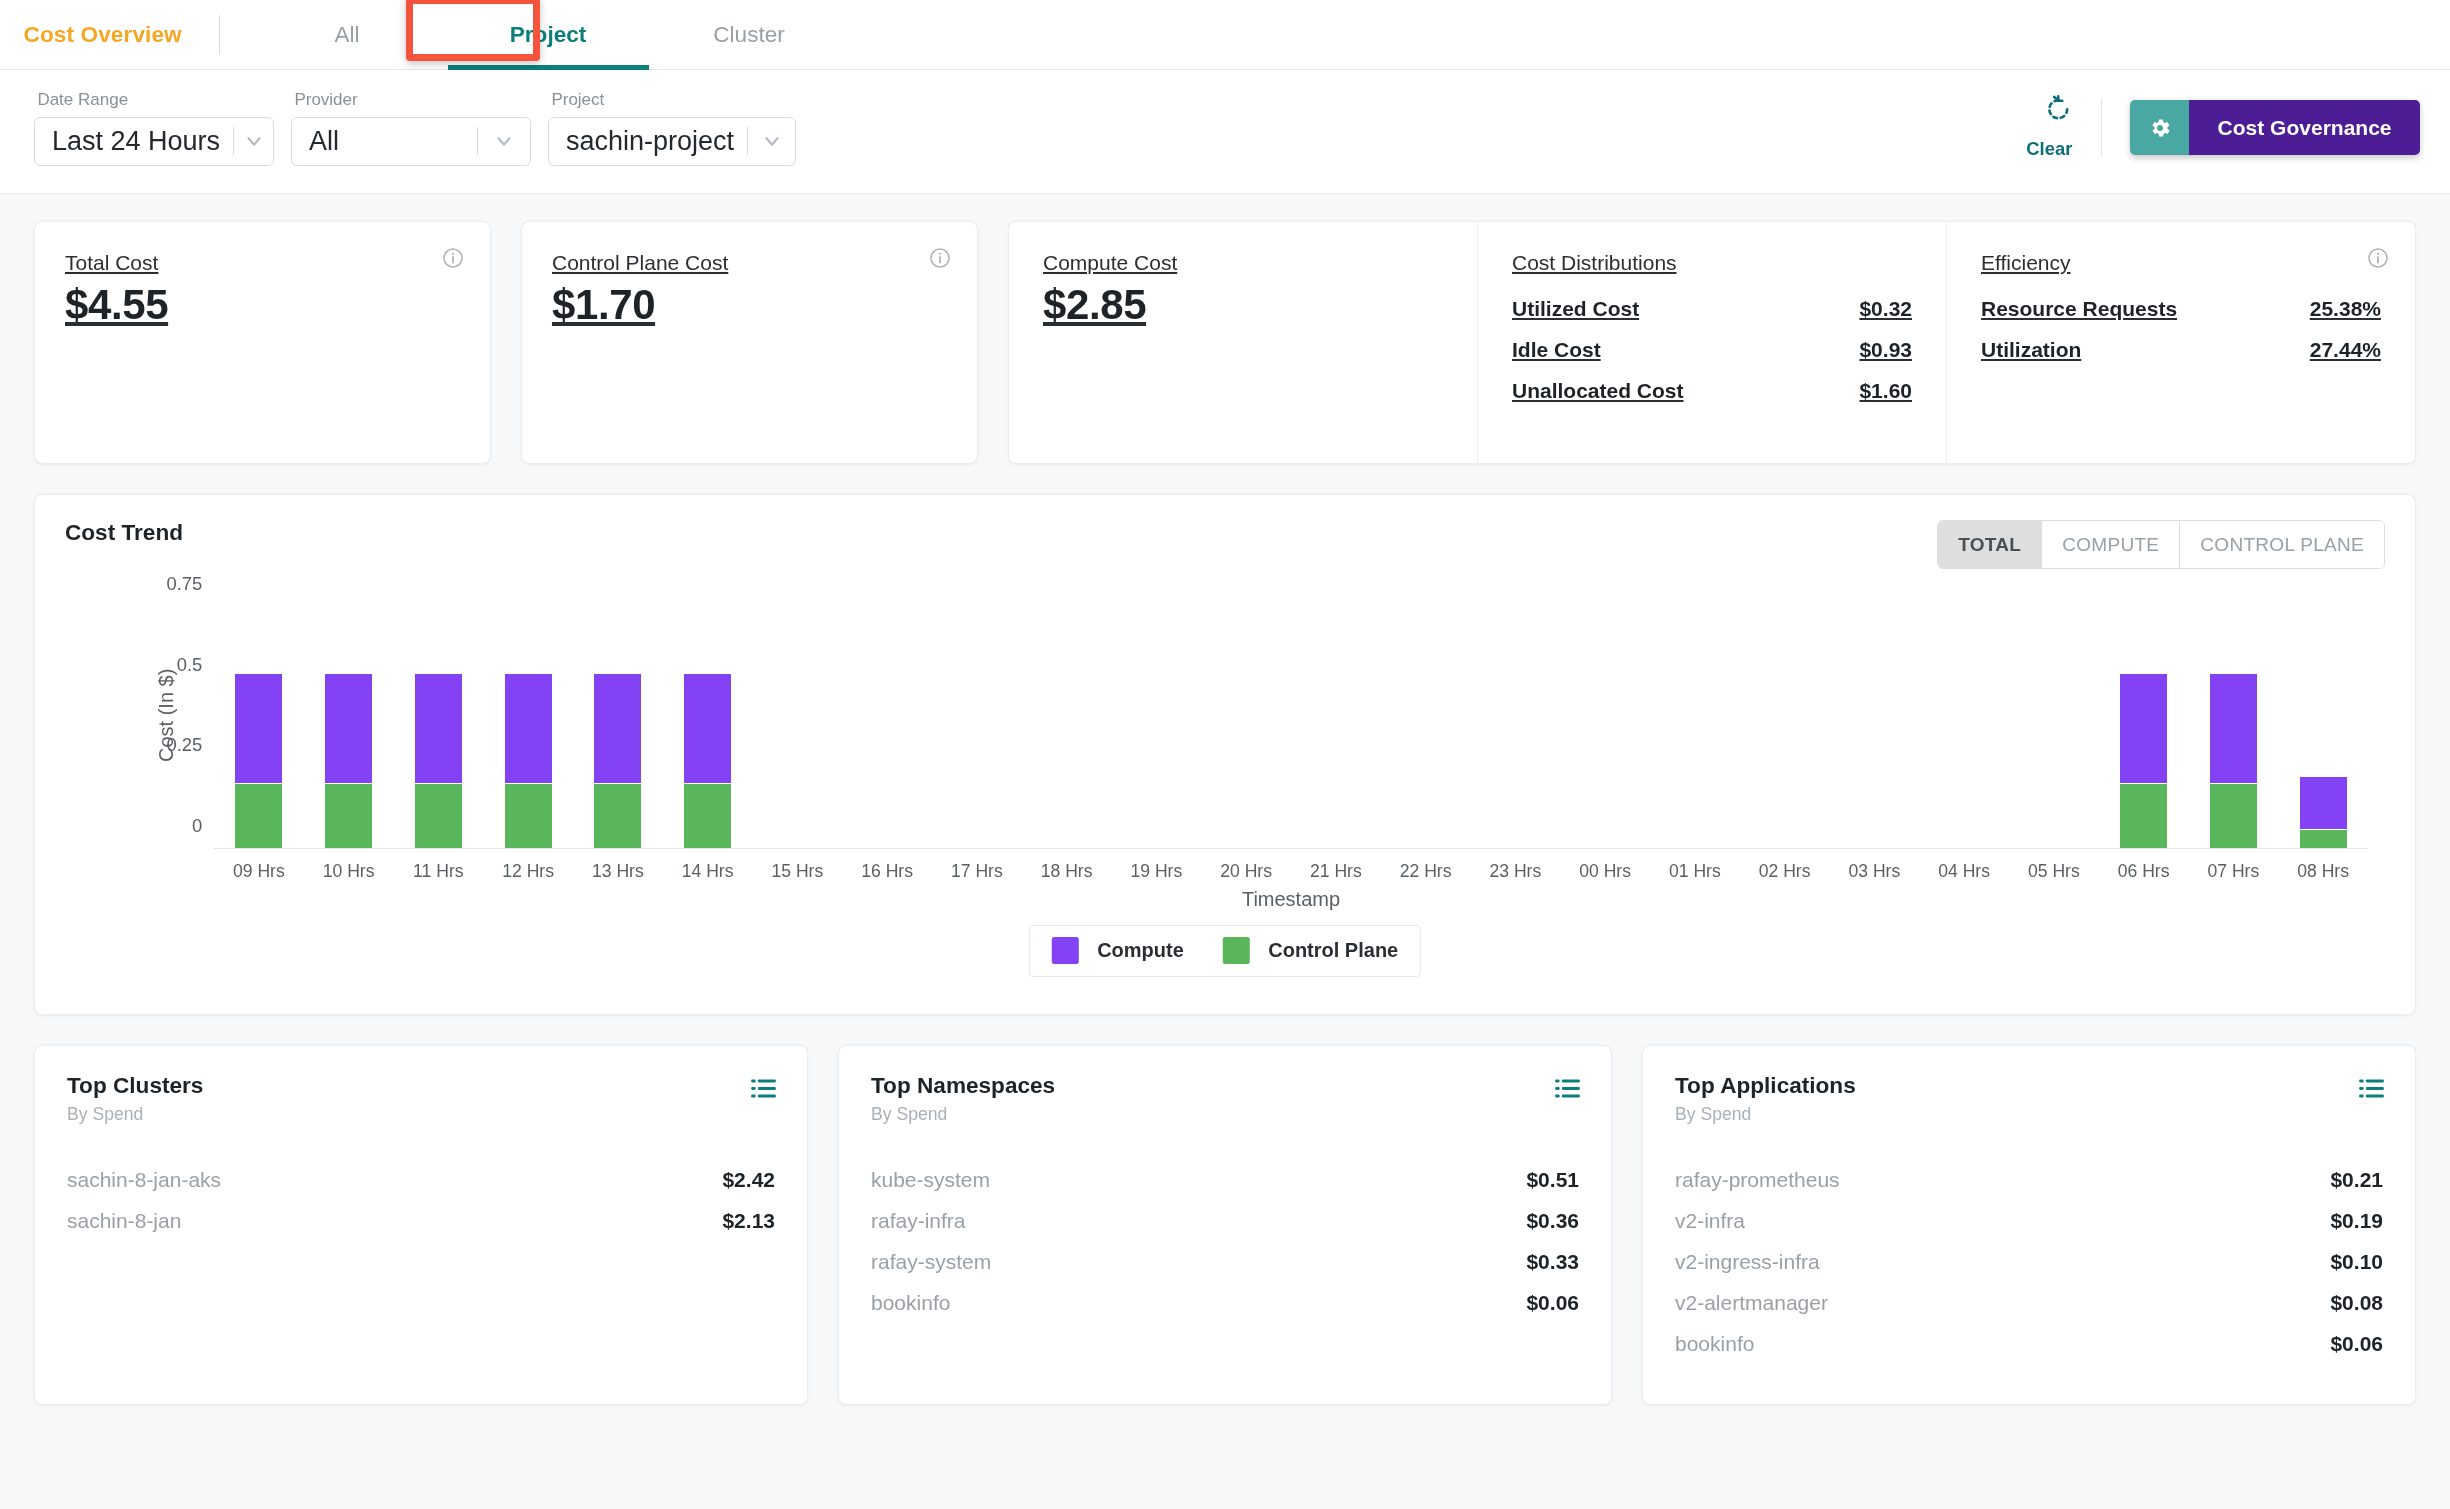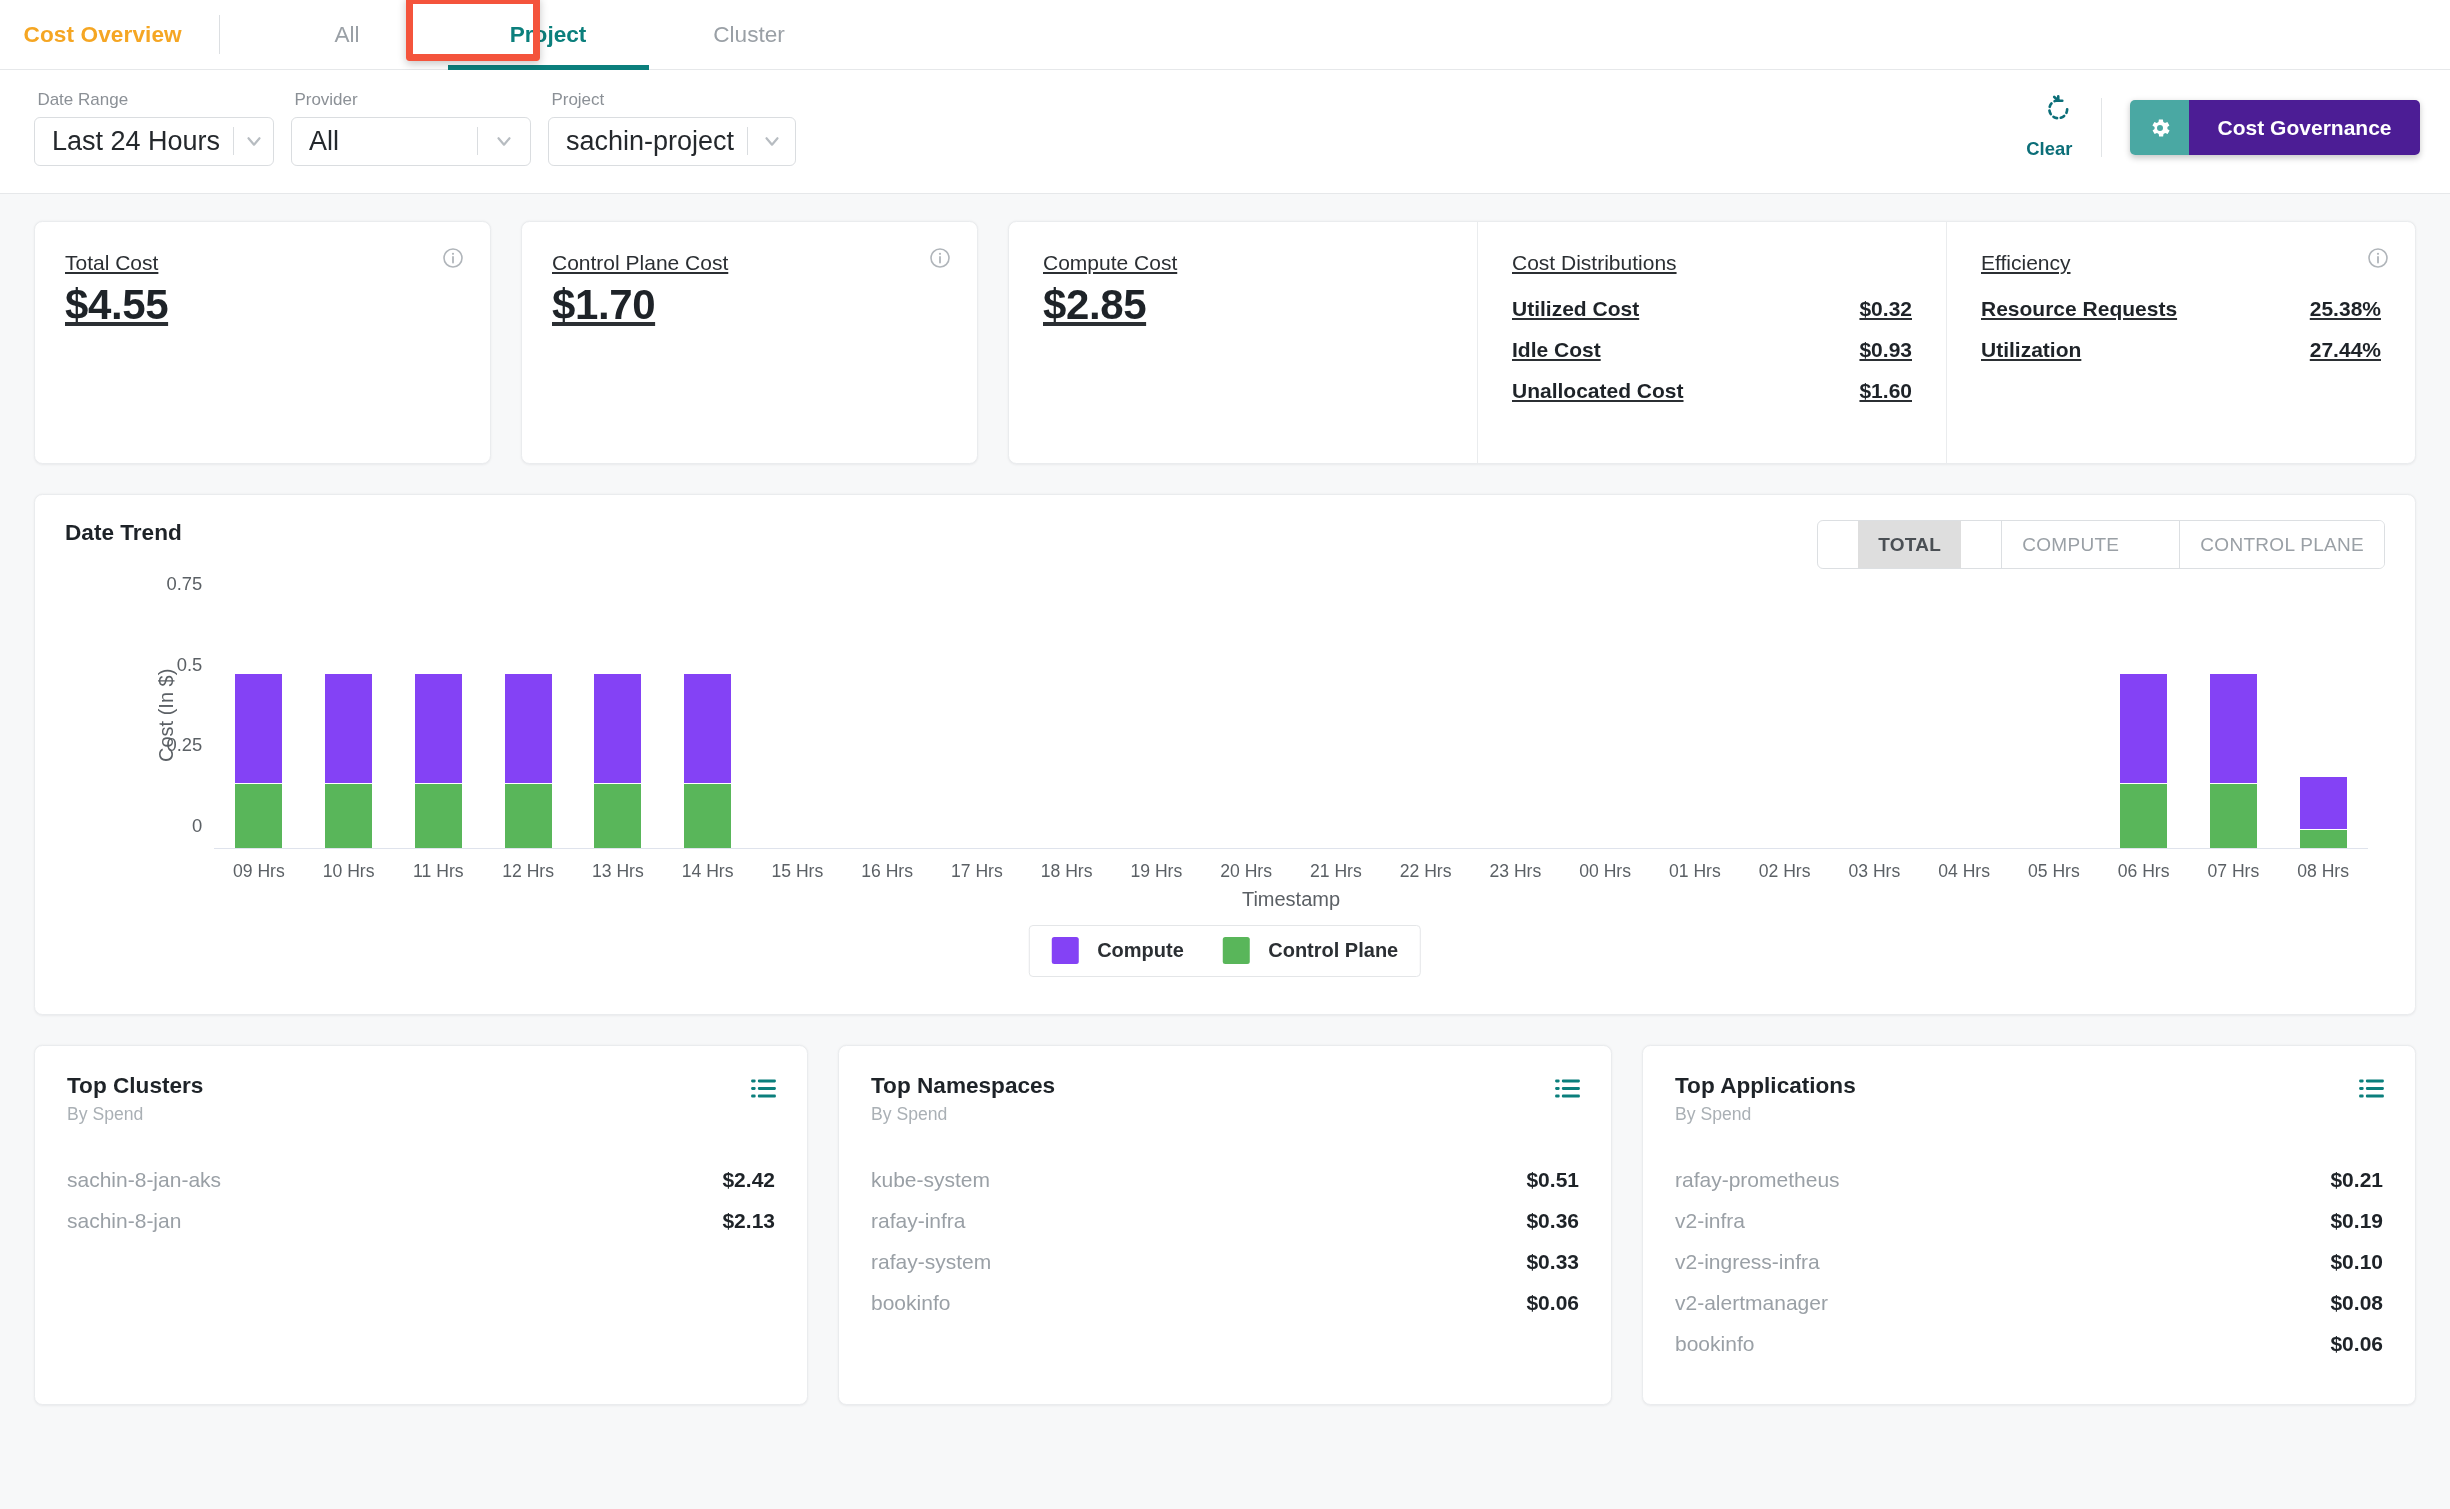--- a/index.html
+++ b/index.html
@@ -186,21 +186,20 @@
     height: 49px;
   }
   .seg-btn {
     display: flex; align-items: center; justify-content: center;
     padding: 0 20px;
     font-size: 19px;
     color: #9aa0a6;
     background: #fff;
     cursor: pointer;
     letter-spacing: 0.3px;
-    margin-left: 40px;
   }
   .seg-btn + .seg-btn { border-left: 0.8px solid #dcdfe2; }
   .seg-btn.active { background: #dedede; color: #4a4f54; font-weight: 700; }
 
   
   .chart-wrap { position: relative; margin-top: 28.5px; height: 360px; }
   .ylabel {
     position: absolute;
     left: 90px; top: 164px;
     transform: rotate(-90deg); transform-origin: left top;
@@ -430,21 +429,21 @@
               <line x1="12" y1="11" x2="12" y2="16.5" stroke-width="1.8" stroke-linecap="round"></line>
               <circle cx="12" cy="7.8" r="1.1" fill="#b0b5ba" stroke="none"></circle>
             </svg>
         </div>
       </div>
     </div>
   </div>
 
   <div class="card trend-card">
     <div class="trend-head">
-      <div class="trend-title">Date Trend</div>
+      <div class="trend-title">Cost Trend</div>
       <div class="seg-ctrl">
         <div class="seg-btn active">
           <span>TOTAL</span>
         </div>
         <div class="seg-btn">
           <span>COMPUTE</span>
         </div>
         <div class="seg-btn">
           <span>CONTROL PLANE</span>
         </div>

